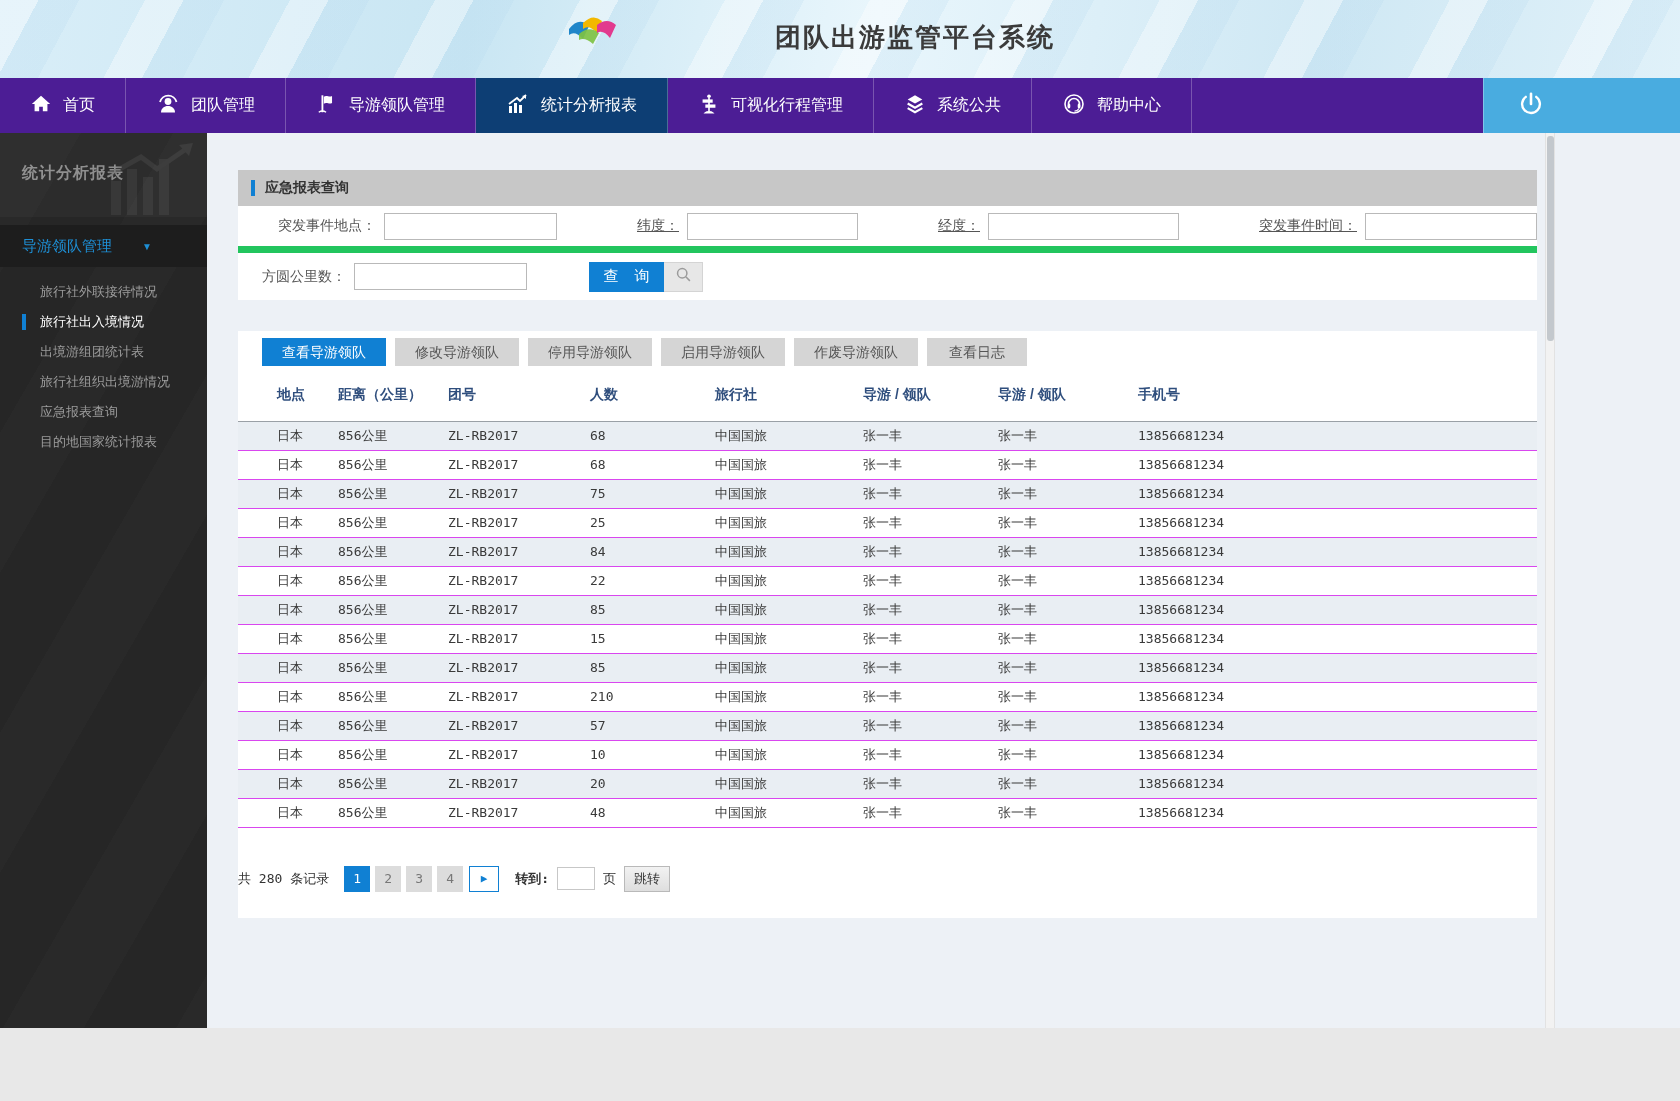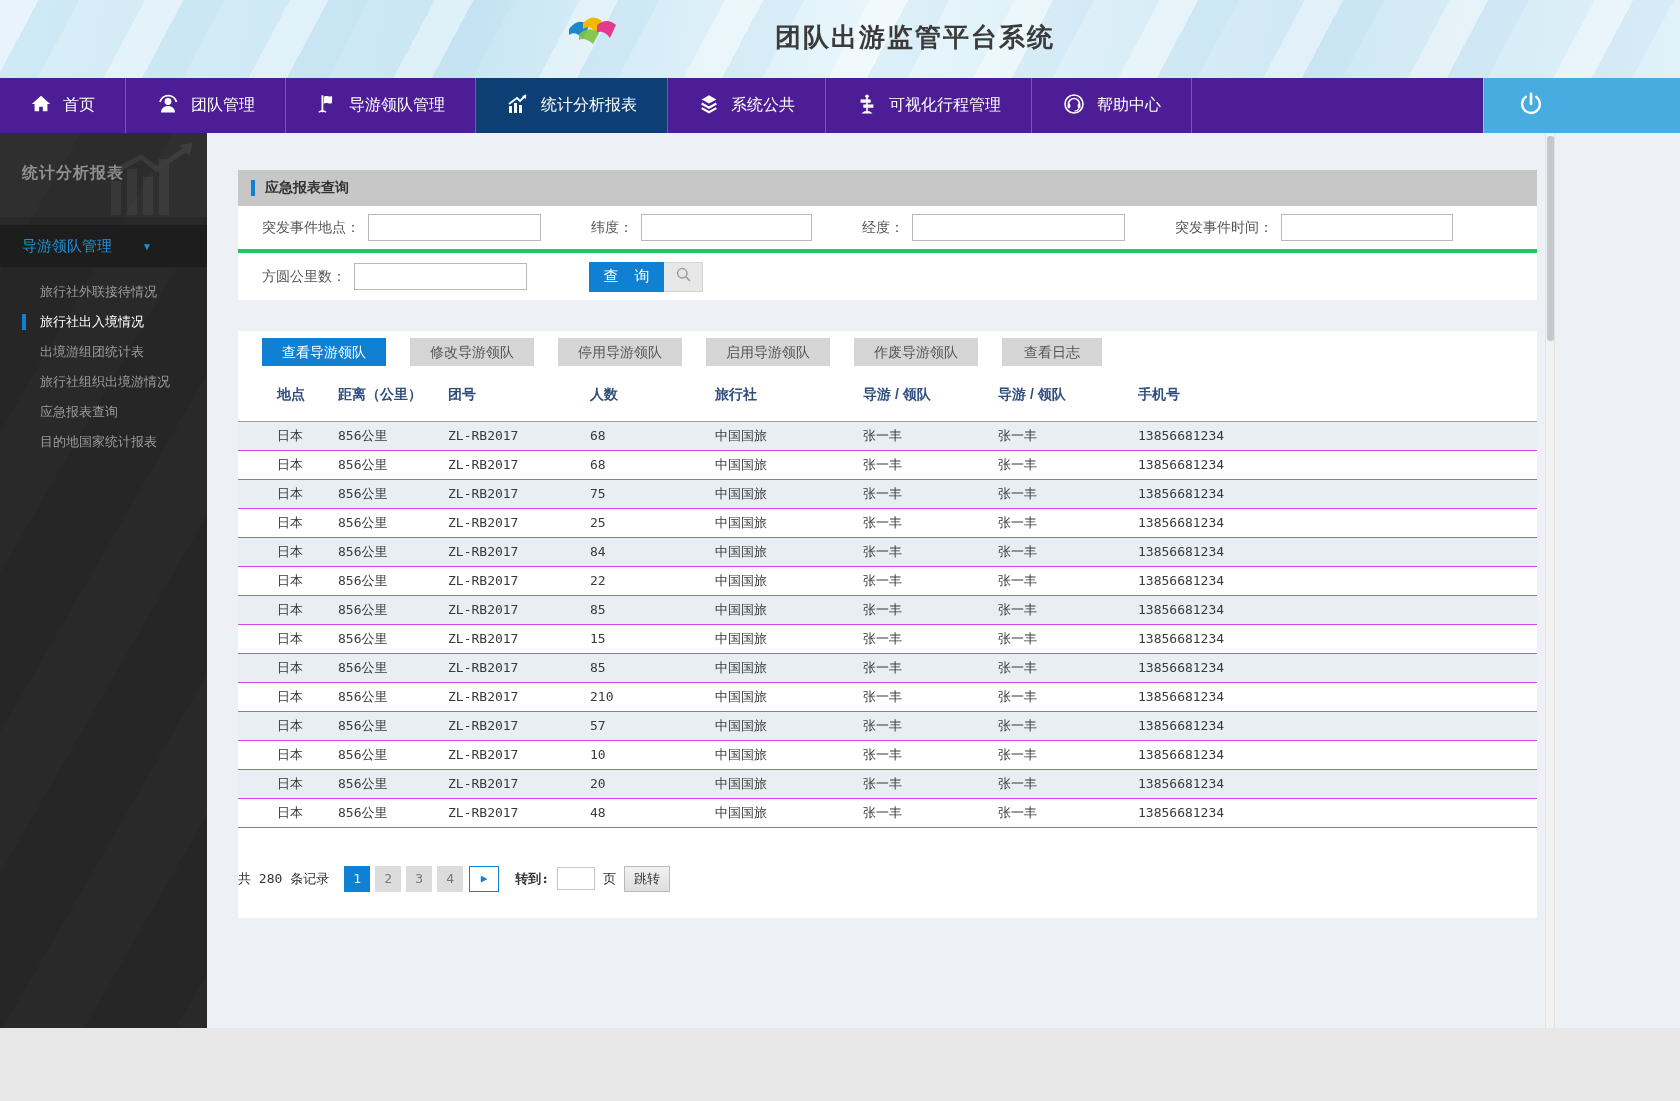--- a/index.html
+++ b/index.html
@@ -42,35 +42,35 @@
 
   .main { flex:1; background:#edf1f6; position:relative; }
   .content { padding:37px 0 0 31px; width:1330px; }
 
   
   .card { background:#ffffff; width:1299px; }
   .panel-titlebar { height:36px; background:#c7c7c7; display:flex; align-items:center; }
   .accent-bar { width:4px; height:16px; background:#1080d3; margin:0 10px 0 13px; }
   .panel-title { font-size:14px; font-weight:bold; color:#333; }
   .form-row { height:47px; display:flex; align-items:center; }
-  .form-row.first { border-bottom:4px solid #22c55e; }
+  .form-row.first { border-bottom:7px solid #22c55e;padding-left:16px; }
   .f-label { font-size:14px; color:#555; white-space:nowrap; }
   .f-input { height:27px; border:1px solid #b9b9b9; background:#fff; padding:0 6px; font-size:13px; outline:none; }
-  .ml24 { margin-left:24px; } .ml58 { margin-left:50px; } .ml8 { margin-left:8px; }
+  .ml24 { margin-left:24px; } .ml58 { margin-left:80px;text-decoration:underline; } .ml8 { margin-left:8px; }
   .w173 { width:173px; } .w171 { width:171px; } .w213 { width:213px; } .w172 { width:172px; }
   .search-btn { margin-left:62px; width:75px; height:30px; background:#1080d3; color:#fff; font-size:15px;
     border:none; cursor:pointer; letter-spacing:6px; padding-left:6px; }
   .search-icon-btn { width:39px; height:30px; background:#e7e7e7; border:1px solid #d4d4d4; border-left:none;
     display:flex; align-items:center; justify-content:center; cursor:pointer; }
 
   
   .card2 { margin-top:31px; padding-top:7px; padding-bottom:26px; }
   .tabs { display:flex; margin-left:24px; }
   .tab { width:124px; height:28px; line-height:28px; text-align:center; font-size:14px;
-    background:#d5d5d5; color:#555; margin-right:24px; cursor:pointer; }
+    background:#d5d5d5; color:#555; margin-right:9px; cursor:pointer; }
   .tab.active { background:#1080d3; color:#fff; }
   .tab.small { width:100px; }
 
   table.results { width:100%; border-collapse:collapse; table-layout:fixed; margin-top:4px; }
   .results thead th { height:51px; font-size:14px; font-weight:bold; color:#2f4e7d; text-align:left; }
   .results thead tr { border-bottom:1px solid #9aa0a6; }
   .results th:first-child, .results td:first-child { padding-left:39px; }
   .results tbody td { height:29px; font-size:13px; color:#3a3a3a;
     font-family:"DejaVu Sans Mono","Liberation Sans",sans-serif; }
   .results tbody tr { border-bottom:1px solid #d946ef; }
@@ -140,35 +140,35 @@
           <rect x="3" y="14" width="3" height="7" fill="#fff"></rect>
           <rect x="8" y="11" width="3" height="10" fill="#fff"></rect>
           <rect x="13" y="13" width="3" height="8" fill="#fff"></rect>
           <path d="M3 12 L11 6 L14 9 L20 3" stroke="#fff" stroke-width="1.8" fill="none"></path>
           <path d="M20 3 l-4 1 4 3 Z" fill="#fff"></path>
         </svg></span>
     <span>统计分析报表</span>
   </div>
   <div class="nav-item">
     <span><svg width="22" height="22" viewBox="0 0 24 24">
-          <path d="M12 2.5 L20 7 12 11.5 4 7 Z" fill="#fff"></path>
-          <path d="M4 11.5 l8 4.5 8-4.5" stroke="#fff" stroke-width="2.4" fill="none"></path>
-          <path d="M4 16.5 l8 4.5 8-4.5" stroke="#fff" stroke-width="2.4" fill="none"></path>
-        </svg></span>
-    <span>系统公共</span>
-  </div>
-  <div class="nav-item">
-    <span><svg width="22" height="22" viewBox="0 0 24 24">
           <circle cx="12" cy="3.5" r="2" fill="#fff"></circle>
           <path d="M12 5 V20" stroke="#fff" stroke-width="1.8"></path>
           <rect x="5" y="7" width="11" height="3.6" fill="#fff"></rect>
           <rect x="8" y="12.5" width="11" height="3.6" fill="#fff"></rect>
           <path d="M8 21.5 a4.5 2 0 0 1 8 0 Z" fill="none" stroke="#fff" stroke-width="1.5"></path>
         </svg></span>
     <span>可视化行程管理</span>
+  </div>
+  <div class="nav-item">
+    <span><svg width="22" height="22" viewBox="0 0 24 24">
+          <path d="M12 2.5 L20 7 12 11.5 4 7 Z" fill="#fff"></path>
+          <path d="M4 11.5 l8 4.5 8-4.5" stroke="#fff" stroke-width="2.4" fill="none"></path>
+          <path d="M4 16.5 l8 4.5 8-4.5" stroke="#fff" stroke-width="2.4" fill="none"></path>
+        </svg></span>
+    <span>系统公共</span>
   </div>
   <div class="nav-item">
     <span><svg width="24" height="24" viewBox="0 0 24 24">
           <circle cx="12" cy="12" r="9" stroke="#fff" stroke-width="1.6" fill="none"></circle>
           <path d="M6.5 12 a5.5 5.5 0 0 1 11 0" stroke="#fff" stroke-width="1.6" fill="none"></path>
           <rect x="5.5" y="11.5" width="2.8" height="5" rx="1.4" fill="#fff"></rect>
           <rect x="15.7" y="11.5" width="2.8" height="5" rx="1.4" fill="#fff"></rect>
           <path d="M17 16.5 q-1.5 2.5 -4.5 2.6" stroke="#fff" stroke-width="1.4" fill="none"></path>
         </svg></span>
     <span>帮助中心</span>

